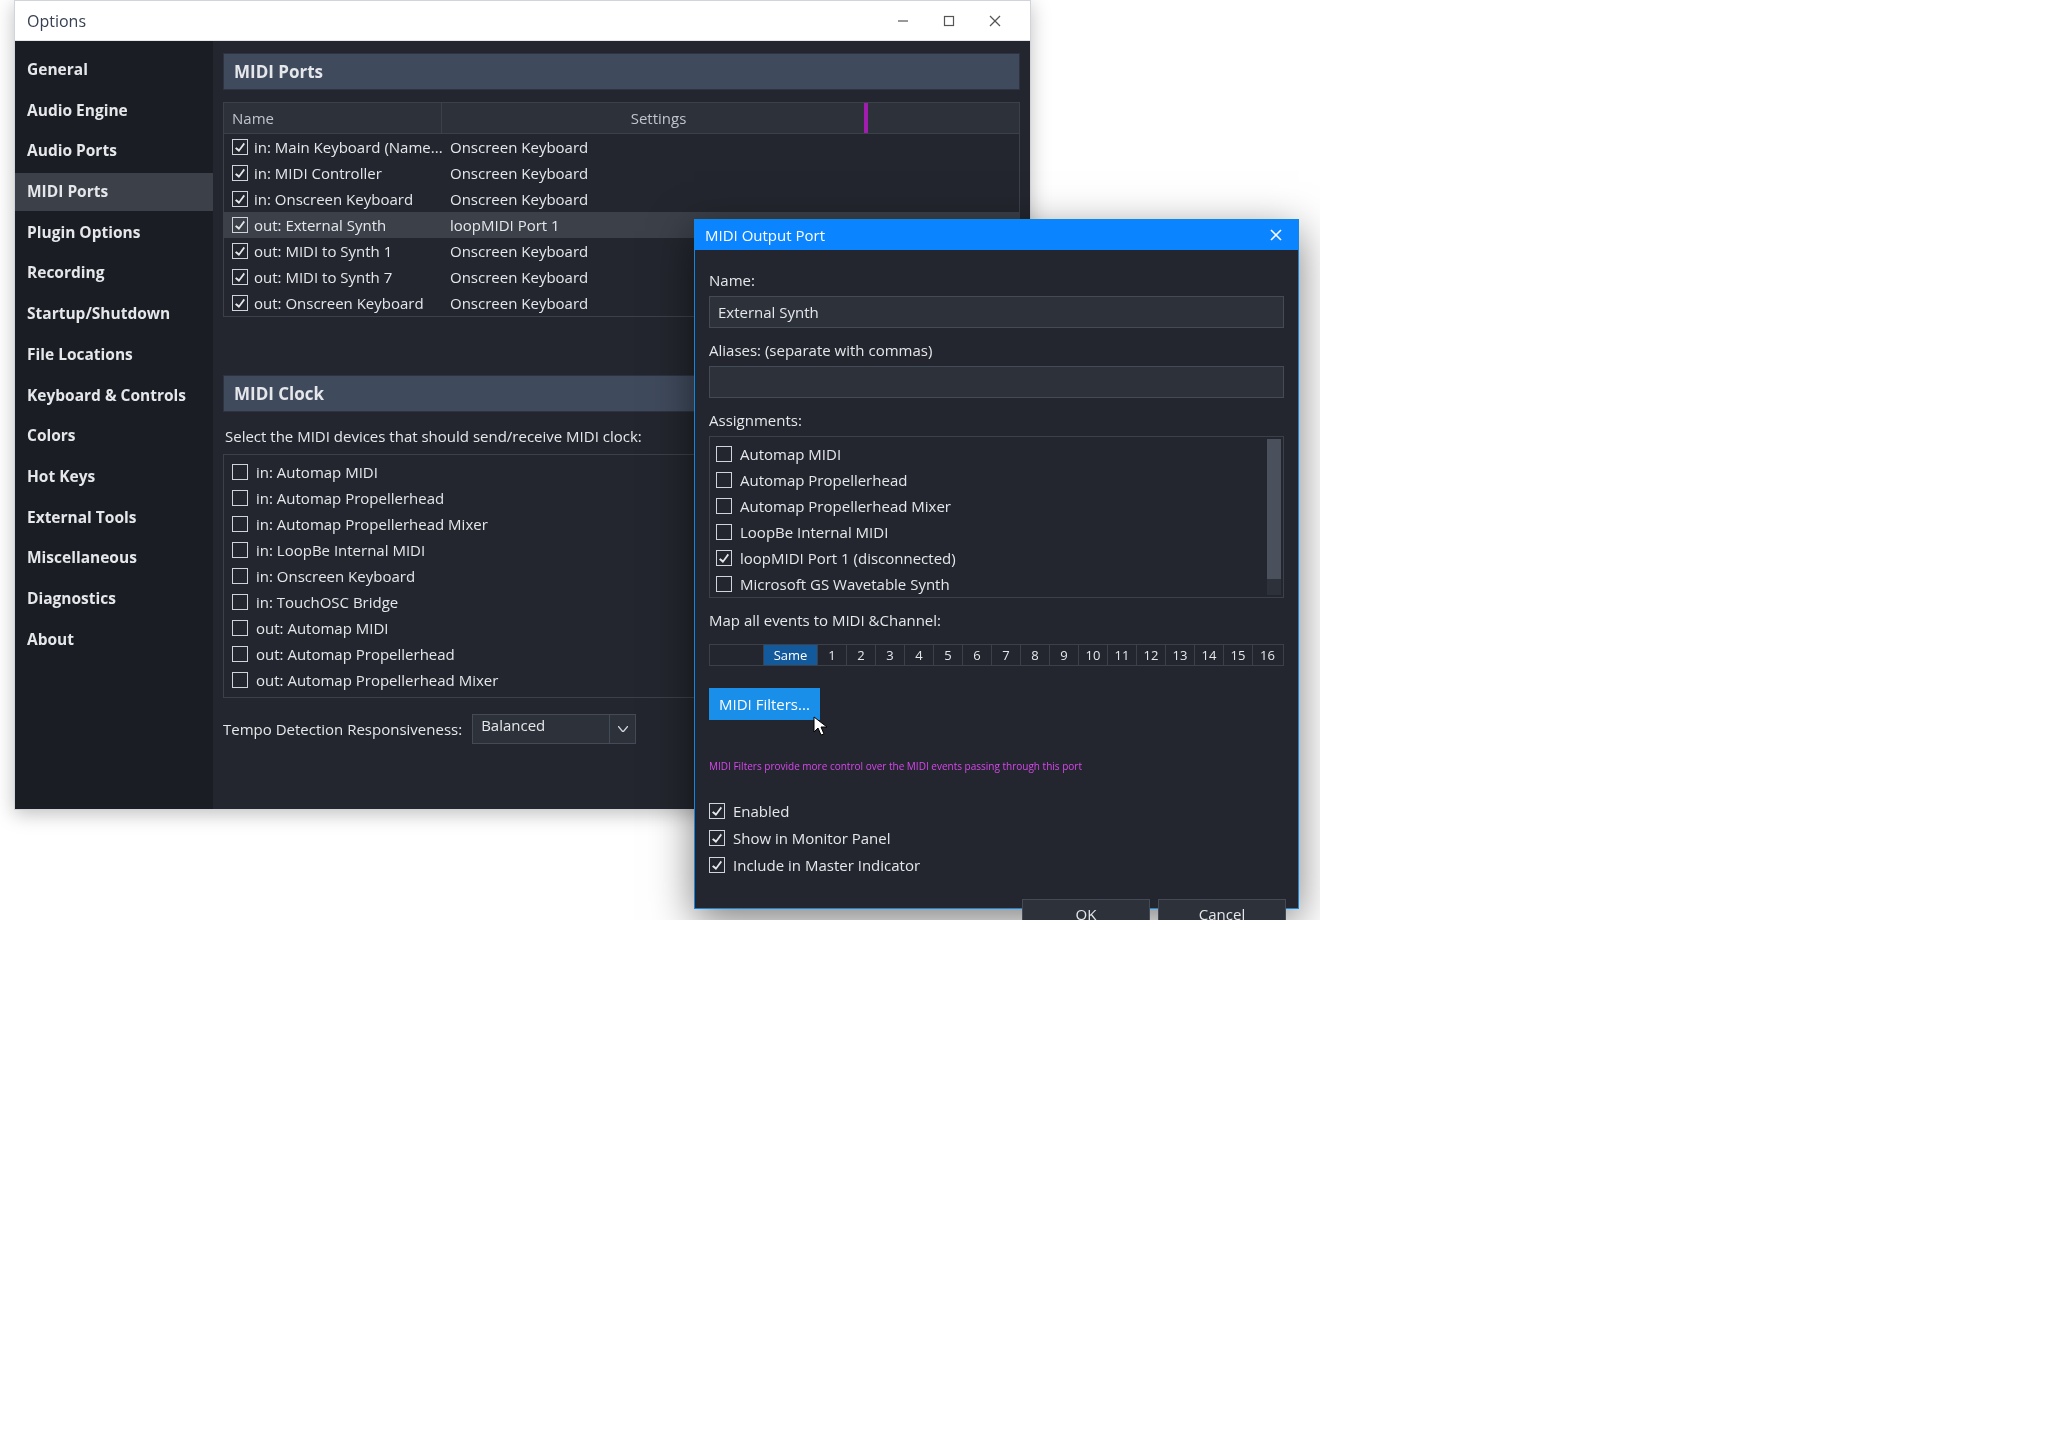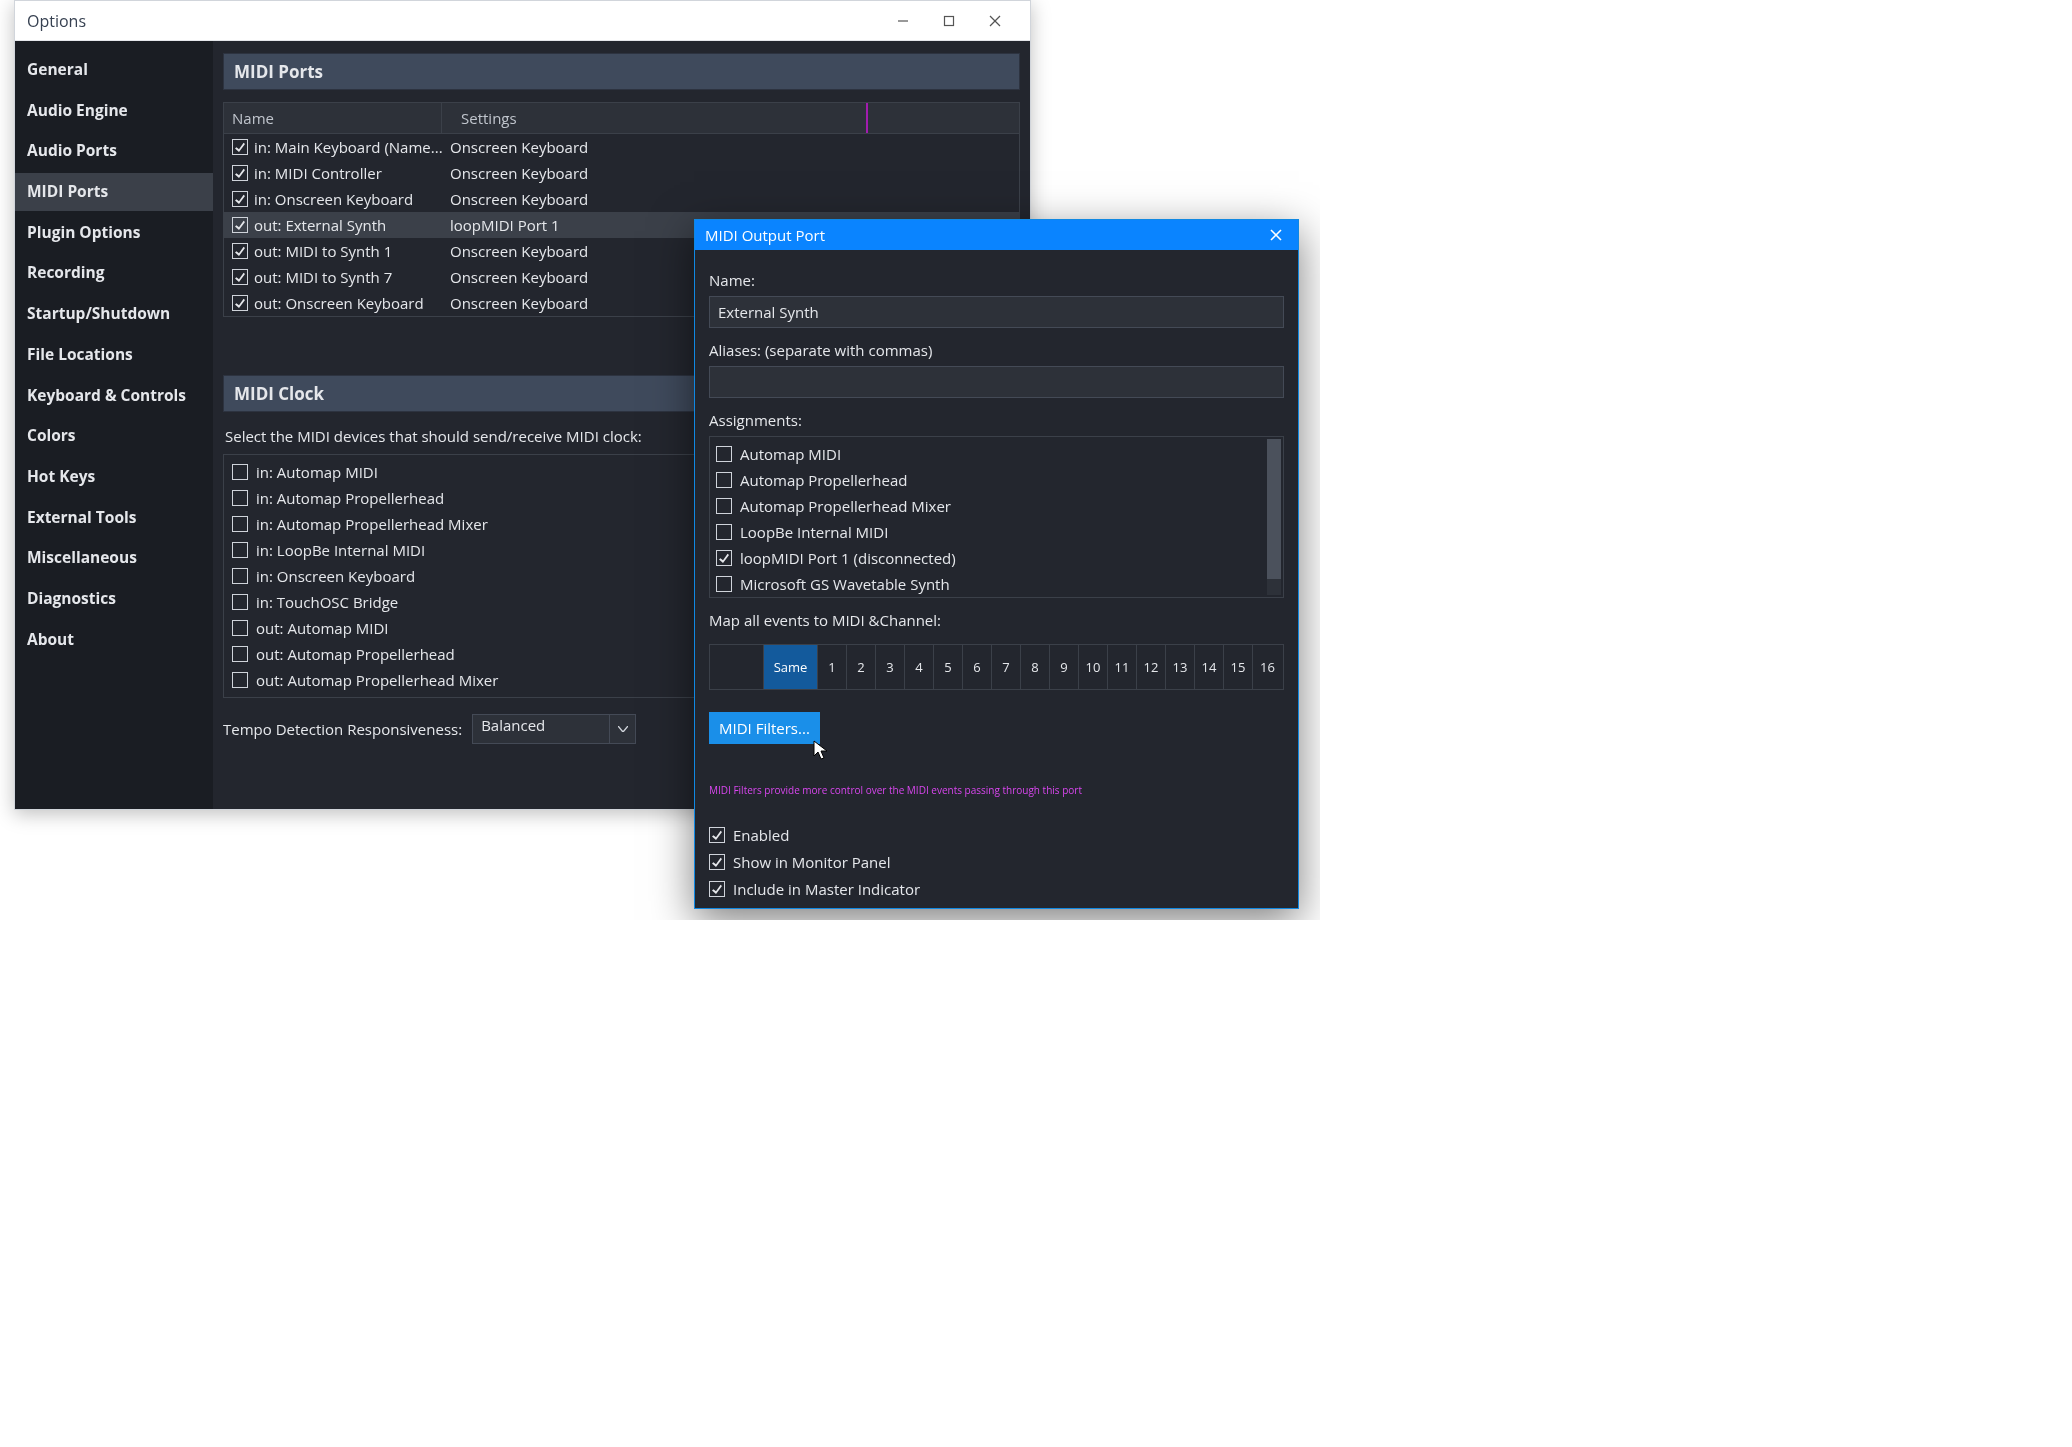--- a/index.html
+++ b/index.html
@@ -40,21 +40,21 @@
 
   
   .ports-table {
     border: 1px solid #3b4049;
   }
   .pt-head {
     display: flex; background: #2d3139; color: #c0c5cd; border-bottom: 1px solid #3b4049; gap: 11px;
   }
   .pt-head div { padding: 5px 8px; }
   .pt-col-name { width: 218px; border-right: 1px solid #3b4049; }
-  .pt-col-settings { flex: 1; border-right: 2px solid #a21caf; }
+  .pt-col-settings { flex: 1; border-right: 4px solid #a21caf; text-align: center; }
   .pt-col-end { width: 140px; }
   .pt-row { display: flex; align-items: center; }
   .pt-row.selected { background: #3b4049; }
   .pt-row .cell { padding: 3px 8px; display:flex; align-items:center; gap:6px;}
   .pt-row .c-name { width: 218px; overflow:hidden; white-space:nowrap; text-overflow: ellipsis;}
   .pt-row .c-settings { flex:1; }
   .pt-row .c-end { width: 140px; }
 
   .checkbox {
     width: 16px; height: 16px; border: 1.5px solid #cfd3da; background: transparent;
@@ -105,21 +105,21 @@
   .assignments-box {
     border:1px solid #3b4049; padding: 4px 4px; height: 162px; position:relative; overflow:hidden;
   }
   .assignments-inner { position:absolute; inset:4px 22px 4px 4px; }
   .scrollbar-mock { position:absolute; right:2px; top:2px; bottom:2px; width:14px; background:#2d3139; }
   .scrollbar-thumb { position:absolute; right:2px; top:2px; width:14px; height:140px; background:#4b515c; }
 
   .channel-bar { border:1px solid #3b4049; display:flex; margin-top:8px; }
   .channel-gap { width:54px; border-right:1px solid #3b4049; }
   .channel-btn {
-    display:flex; align-items:center; justify-content:center; height:44px;
+    display:flex; align-items:center; justify-content:center; height:20px;
     border-right:1px solid #3b4049; font-size:13px; color:#e5e7eb; flex:0 0 auto;
   }
   .channel-btn.same { width:54px; background:#135a9c; color:#fff; }
   .channel-btn.num { width:29px; }
   .channel-btn.num.last { border-right:none; }
 
   .filters-row { display:flex; gap:16px; align-items:flex-start; padding-top:22px;flex-direction:column; }
   .filters-btn { background:#1a8fe9; color:#fff; padding:6px 10px; font-size:15px; position:relative; }
   .cursor-overlay { position:absolute; left: 104px; top: 28px; }
   .filters-desc { color:#d946ef; flex:1; font-size:10px; line-height:1.3;margin-top:24px; }

